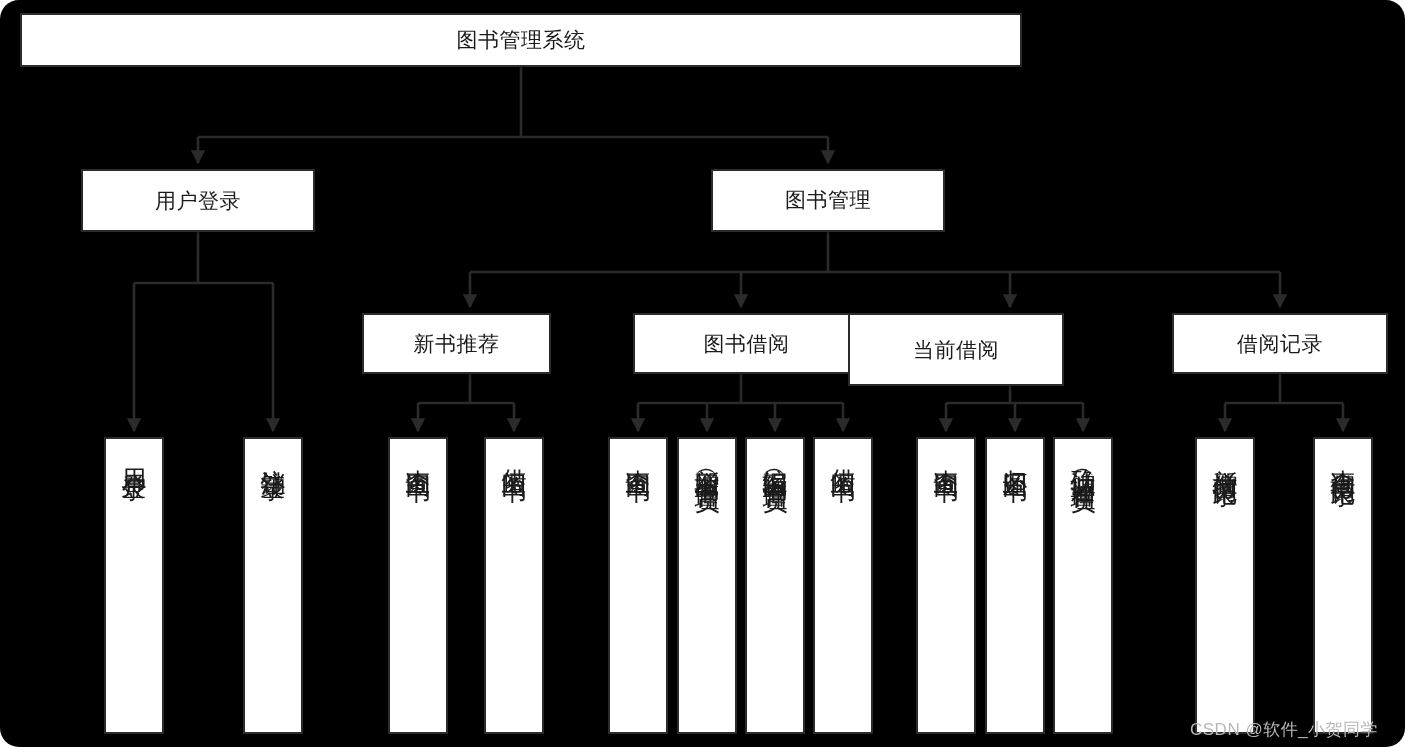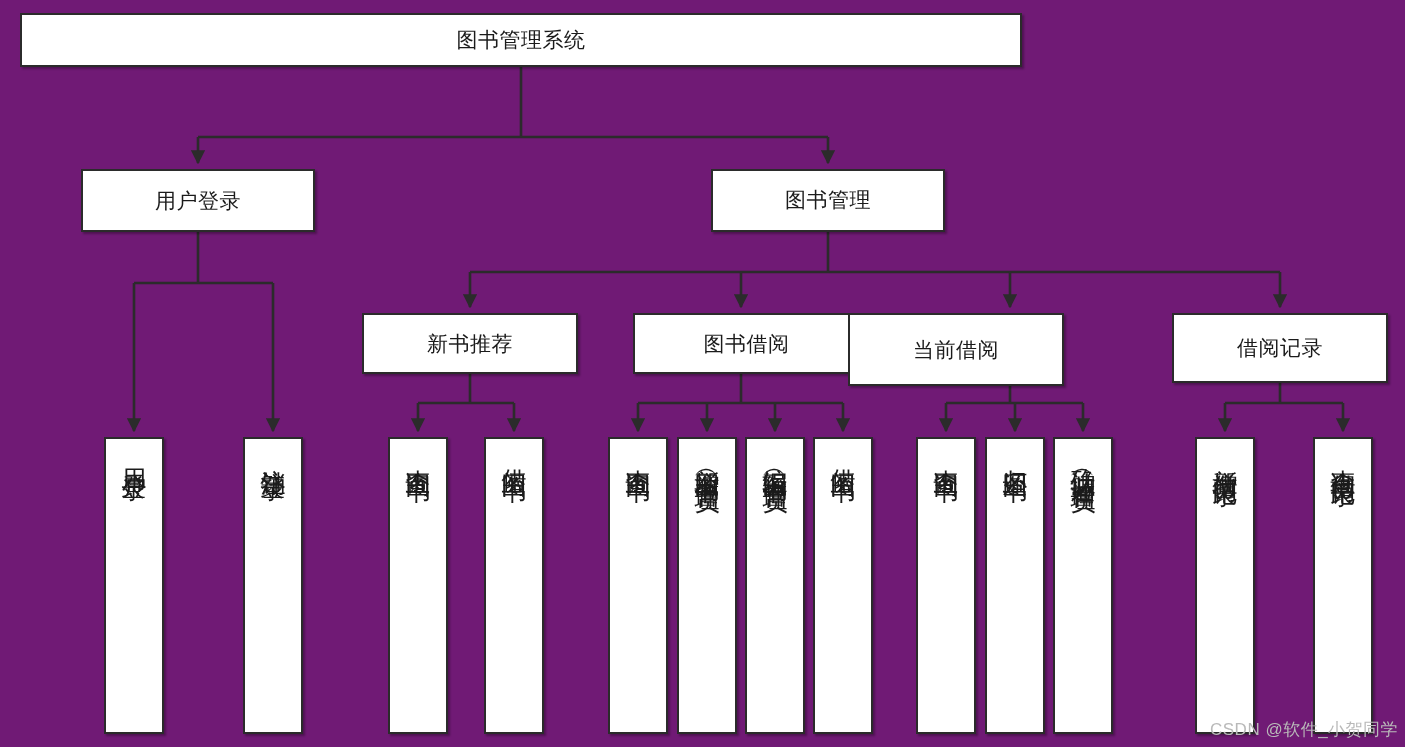--- a/index.html
+++ b/index.html
@@ -7,22 +7,23 @@
     padding: 0;
     background: #ffffff;
   }
   body {
     font-family: "Liberation Sans", "DejaVu Sans", sans-serif;
   }
   #canvas {
     position: relative;
     width: 1405px;
     height: 747px;
-    background: #701a75;
+    background: #000000;
     overflow: hidden;
+    border-radius: 19px;
   }
   svg.edges {
     position: absolute;
     left: 0;
     top: 0;
     width: 1405px;
     height: 747px;
     pointer-events: none;
   }
   .node {
@@ -56,21 +57,20 @@
     letter-spacing: 3px;
     line-height: 1;
     white-space: nowrap;
   }
   .watermark {
     position: absolute;
     font-size: 17px;
     color: #b9b9b9;
     white-space: nowrap;
     letter-spacing: 0.5px;
-    margin-left: 20px;
   }
 </style>
 </head>
 <body>
 
 <div id="canvas">
 
   <svg class="edges" viewBox="0 0 1405 747">
     <defs>
       <marker id="arrow" viewBox="0 0 10 10" refX="9" refY="5" markerWidth="5.5" markerHeight="5.5" orient="auto-start-reverse">
@@ -125,30 +125,30 @@
     <span class="label">图书管理系统</span>
   </div>
 
   <div class="node horiz" style="left:81px; top:169px; width:234px; height:63px;">
     <span class="label">用户登录</span>
   </div>
   <div class="node horiz" style="left:711px; top:169px; width:234px; height:63px;font-family:Liberation Serif, serif;">
     <span class="label">图书管理</span>
   </div>
 
-  <div class="node horiz" style="left:362px; top:313px; width:216px; height:61px;">
+  <div class="node horiz" style="left:362px; top:313px; width:189px; height:61px;">
     <span class="label">新书推荐</span>
   </div>
   <div class="node horiz" style="left:633px; top:313px; width:227px; height:61px;">
     <span class="label">图书借阅</span>
   </div>
   <div class="node horiz" style="left:848px; top:313px; width:216px; height:73px;">
     <span class="label">当前借阅</span>
   </div>
-  <div class="node horiz" style="left:1172px; top:313px; width:216px; height:70px;">
+  <div class="node horiz" style="left:1172px; top:313px; width:216px; height:61px;">
     <span class="label">借阅记录</span>
   </div>
 
   <div class="node vert" style="left:104px; top:437px; width:60px; height:297px;">
     <span class="label">用户登录</span>
   </div>
   <div class="node vert" style="left:243px; top:437px; width:60px; height:297px;">
     <span class="label">注销登录</span>
   </div>
   <div class="node vert" style="left:388px; top:437px; width:60px; height:297px;">

